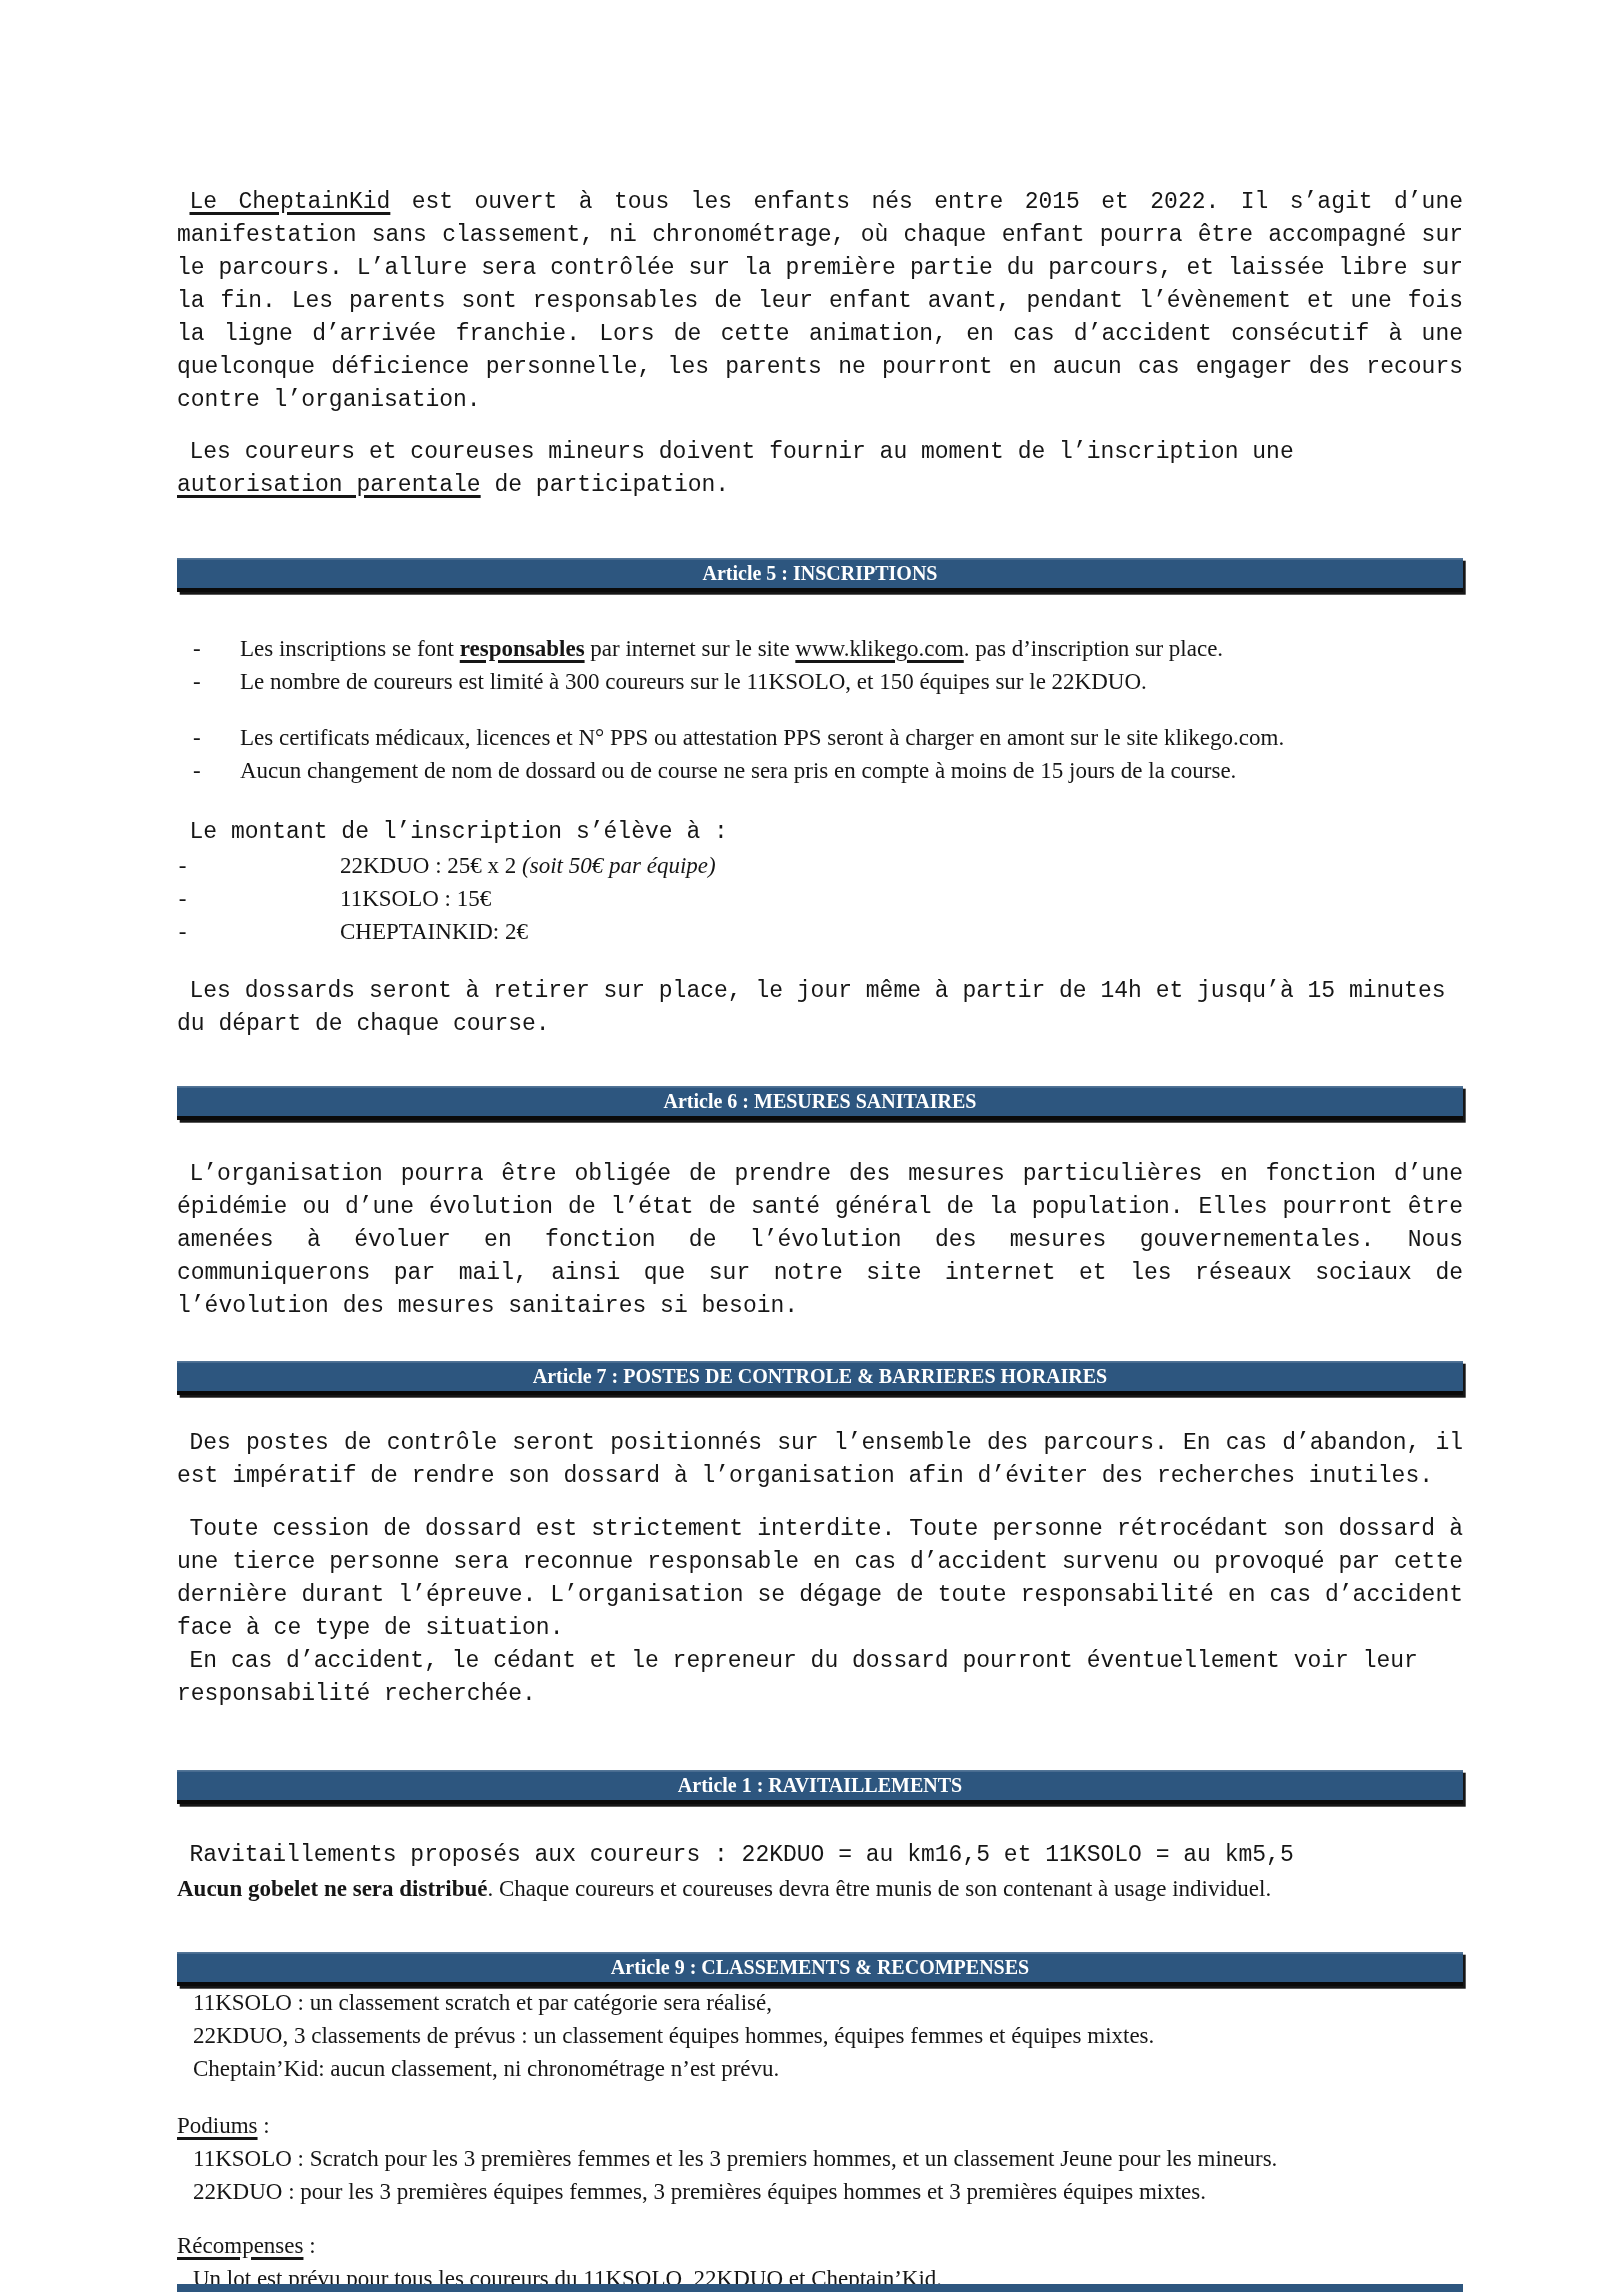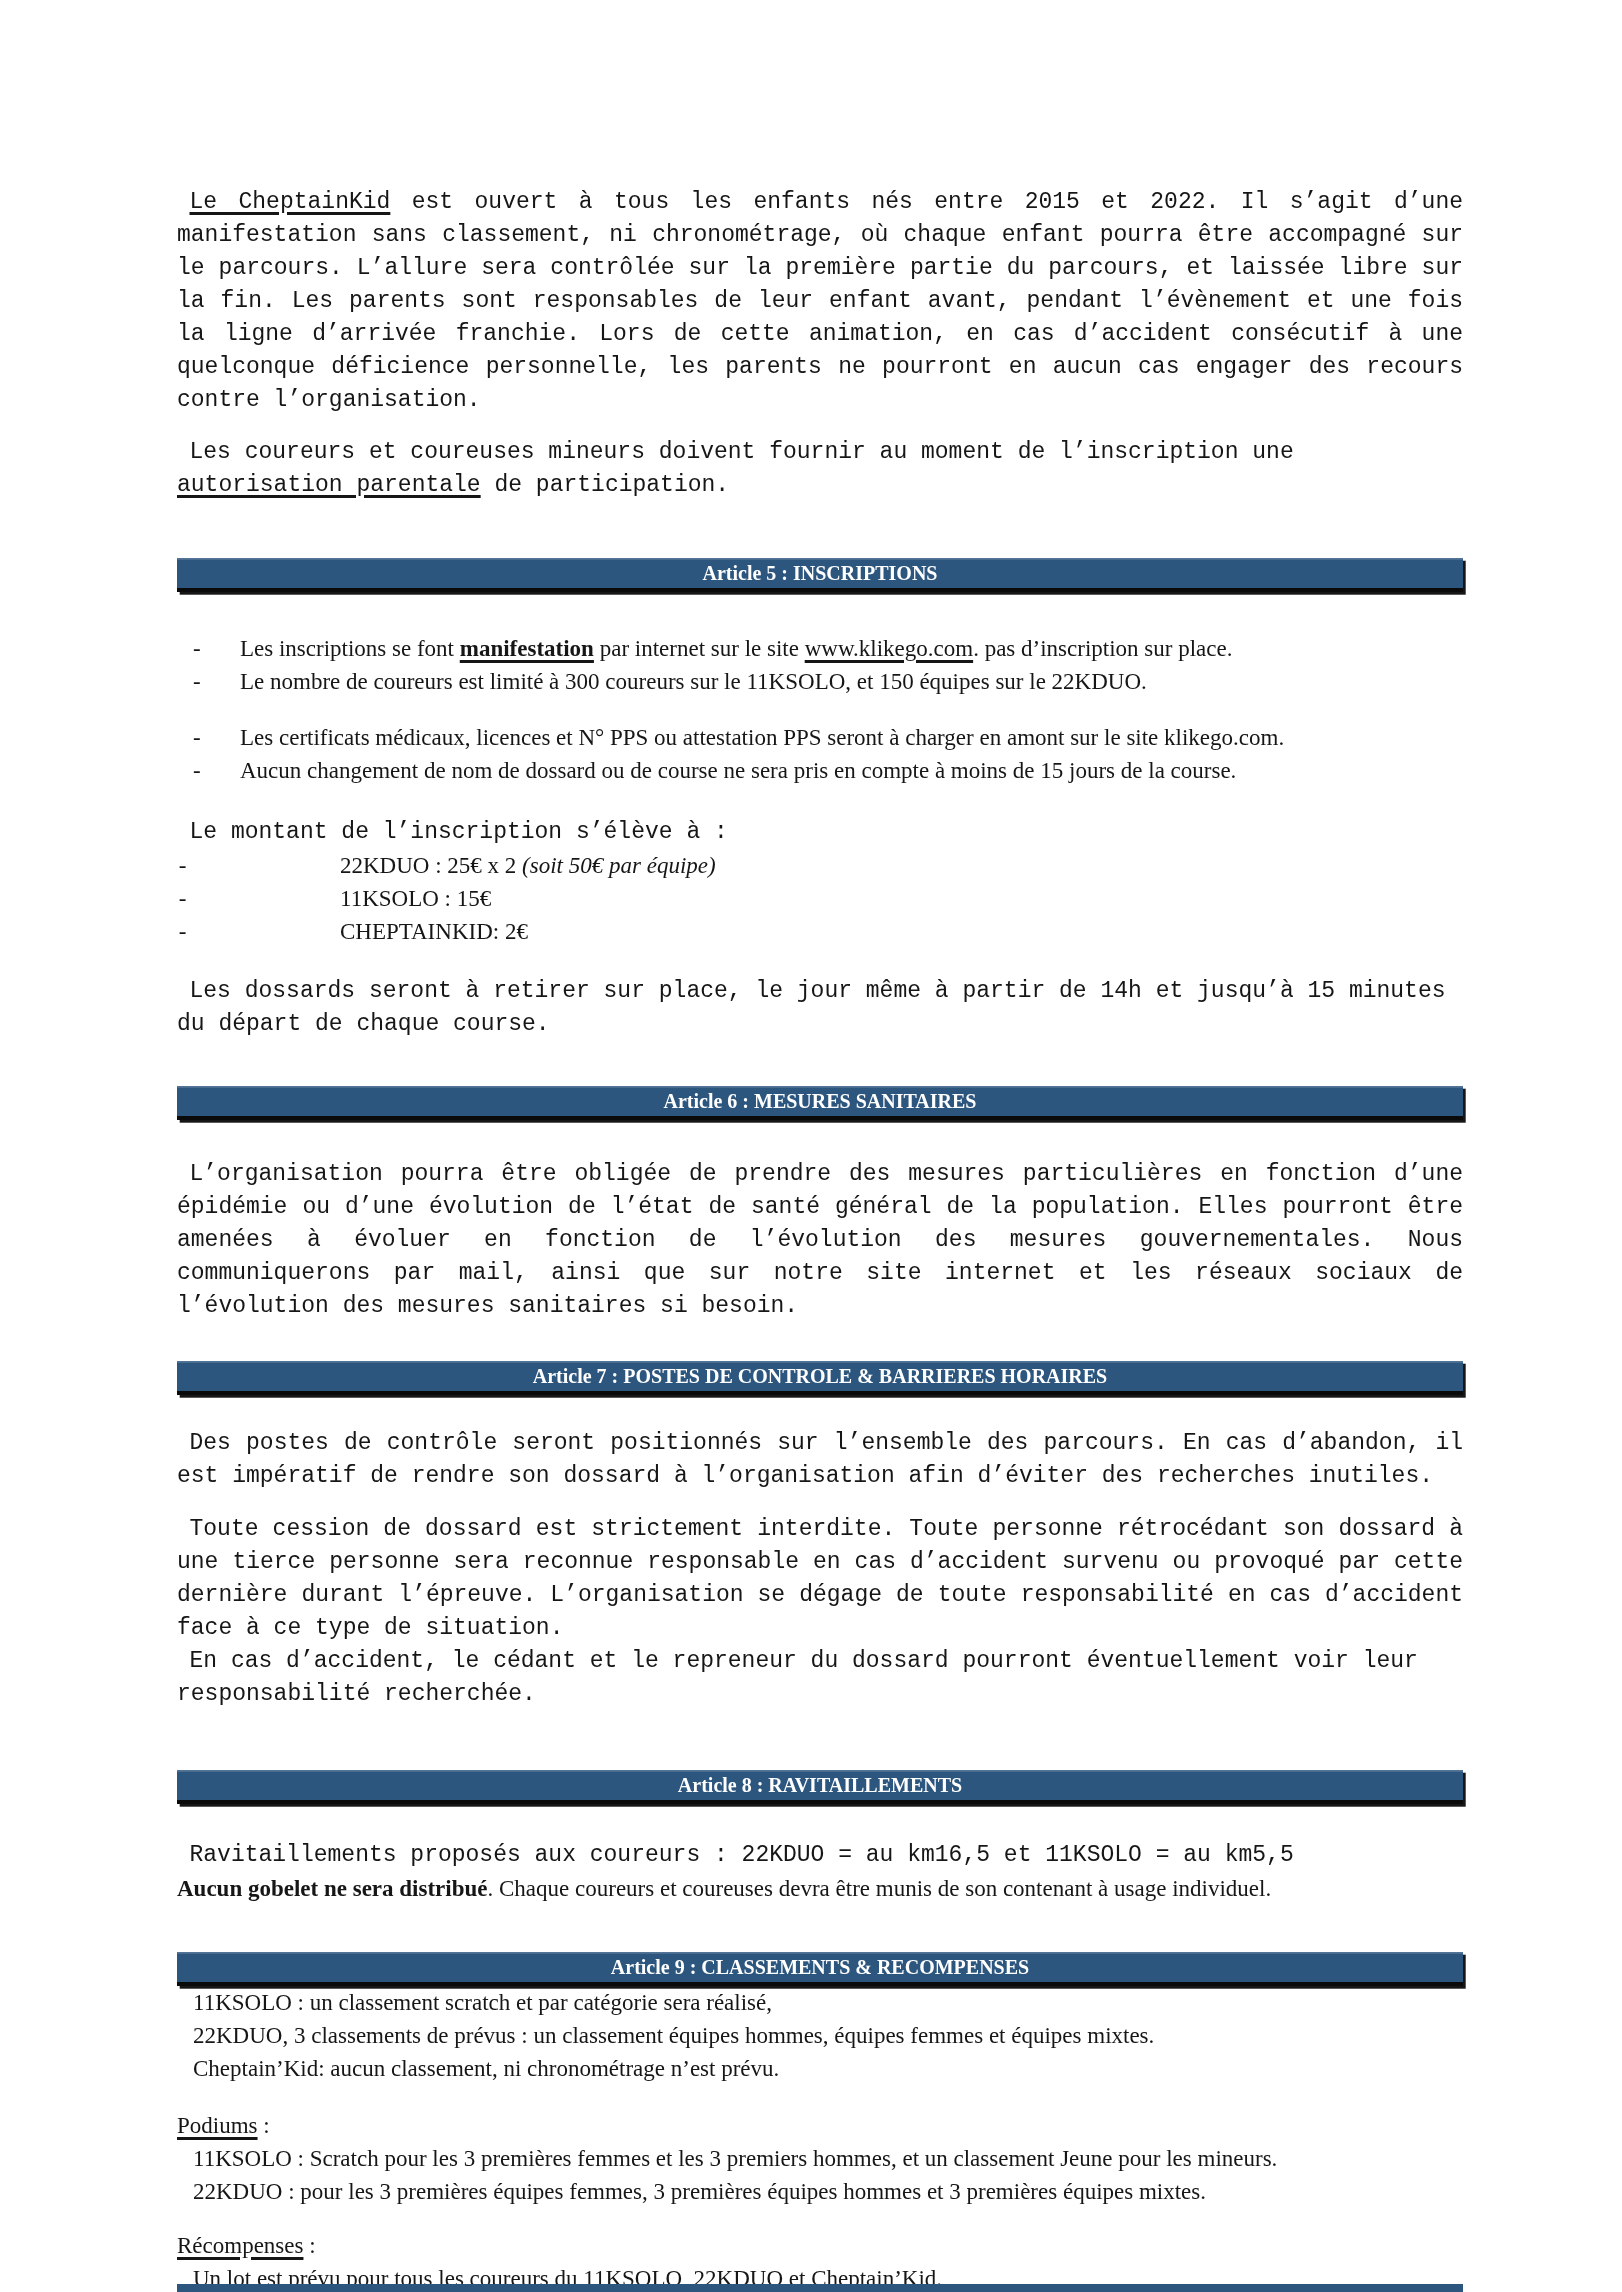--- a/index.html
+++ b/index.html
@@ -68,21 +68,21 @@
 
     <p class="para just ind"><span class="u-thick">Le CheptainKid</span><span> est ouvert à tous les enfants nés entre 2015 et 2022. Il s’agit d’une manifestation sans classement, ni chronométrage, où chaque enfant pourra être accompagné sur le parcours. L’allure sera contrôlée sur la première partie du parcours, et laissée libre sur la fin. Les parents sont responsables de leur enfant avant, pendant l’évènement et une fois la ligne d’arrivée franchie. Lors de cette animation, en cas d’accident consécutif à une quelconque déficience personnelle, les parents ne pourront en aucun cas engager des recours contre l’organisation.</span></p>
 
     <p class="para ind" style="margin-top:19px"><span>Les coureurs et coureuses mineurs doivent fournir au moment de l’inscription une </span><span class="u-thick">autorisation parentale</span><span> de participation.</span></p>
 
     <div class="banner" style="margin-top:56px"><span>Article 5 : INSCRIPTIONS</span></div>
 
     <div style="margin-top:40px">
       <div class="li">
         <span class="li-marker">-</span>
-        <span class="li-text"><span>Les inscriptions se font </span><span class="b u-thick">manifestation</span><span> par internet sur le site </span><span class="u-thick">www.klikego.com</span><span>. pas d’inscription sur place.</span></span>
+        <span class="li-text"><span>Les inscriptions se font </span><span class="b u-thick">responsables</span><span> par internet sur le site </span><span class="u-thick">www.klikego.com</span><span>. pas d’inscription sur place.</span></span>
       </div>
       <div class="li">
         <span class="li-marker">-</span>
         <span class="li-text">Le nombre de coureurs est limité à 300 coureurs sur le 11KSOLO, et 150 équipes sur le 22KDUO.</span>
       </div>
     </div>
 
     <div style="margin-top:23px">
       <div class="li">
         <span class="li-marker">-</span>
@@ -116,21 +116,21 @@
     <div class="banner" style="margin-top:45px"><span>Article 6 : MESURES SANITAIRES</span></div>
 
     <p class="para just ind" style="margin-top:38px">L’organisation pourra être obligée de prendre des mesures particulières en fonction d’une épidémie ou d’une évolution de l’état de santé général de la population. Elles pourront être amenées à évoluer en fonction de l’évolution des mesures gouvernementales. Nous communiquerons par mail, ainsi que sur notre site internet et les réseaux sociaux de l’évolution des mesures sanitaires si besoin.</p>
 
     <div class="banner" style="margin-top:38px"><span>Article 7 : POSTES DE CONTROLE &amp; BARRIERES HORAIRES</span></div>
 
     <p class="para just ind" style="margin-top:32px">Des postes de contrôle seront positionnés sur l’ensemble des parcours. En cas d’abandon, il est impératif de rendre son dossard à l’organisation afin d’éviter des recherches inutiles.</p>
     <p class="para just ind" style="margin-top:19.7px">Toute cession de dossard est strictement interdite. Toute personne rétrocédant son dossard à une tierce personne sera reconnue responsable en cas d’accident survenu ou provoqué par cette dernière durant l’épreuve. L’organisation se dégage de toute responsabilité en cas d’accident face à ce type de situation.</p>
     <p class="para ind">En cas d’accident, le cédant et le repreneur du dossard pourront éventuellement voir leur responsabilité recherchée.</p>
 
-    <div class="banner" style="margin-top:59px"><span>Article 8 : RAVITAILLEMENTS</span></div>
+    <div class="banner" style="margin-top:59px"><span>Article 1 : RAVITAILLEMENTS</span></div>
 
     <p class="line ind" style="margin-top:35px">Ravitaillements proposés aux coureurs : 22KDUO = au km16,5 et 11KSOLO = au km5,5</p>
     <p class="line"><span class="b">Aucun gobelet ne sera distribué</span><span>. Chaque coureurs et coureuses devra être munis de son contenant à usage individuel.</span></p>
 
     <div class="banner" style="margin-top:47px"><span>Article 9 : CLASSEMENTS &amp; RECOMPENSES</span></div>
 
     <p class="l9">11KSOLO : un classement scratch et par catégorie sera réalisé,</p>
     <p class="l9">22KDUO, 3 classements de prévus : un classement équipes hommes, équipes femmes et équipes mixtes.</p>
     <p class="l9">Cheptain’Kid: aucun classement, ni chronométrage n’est prévu.</p>
 

